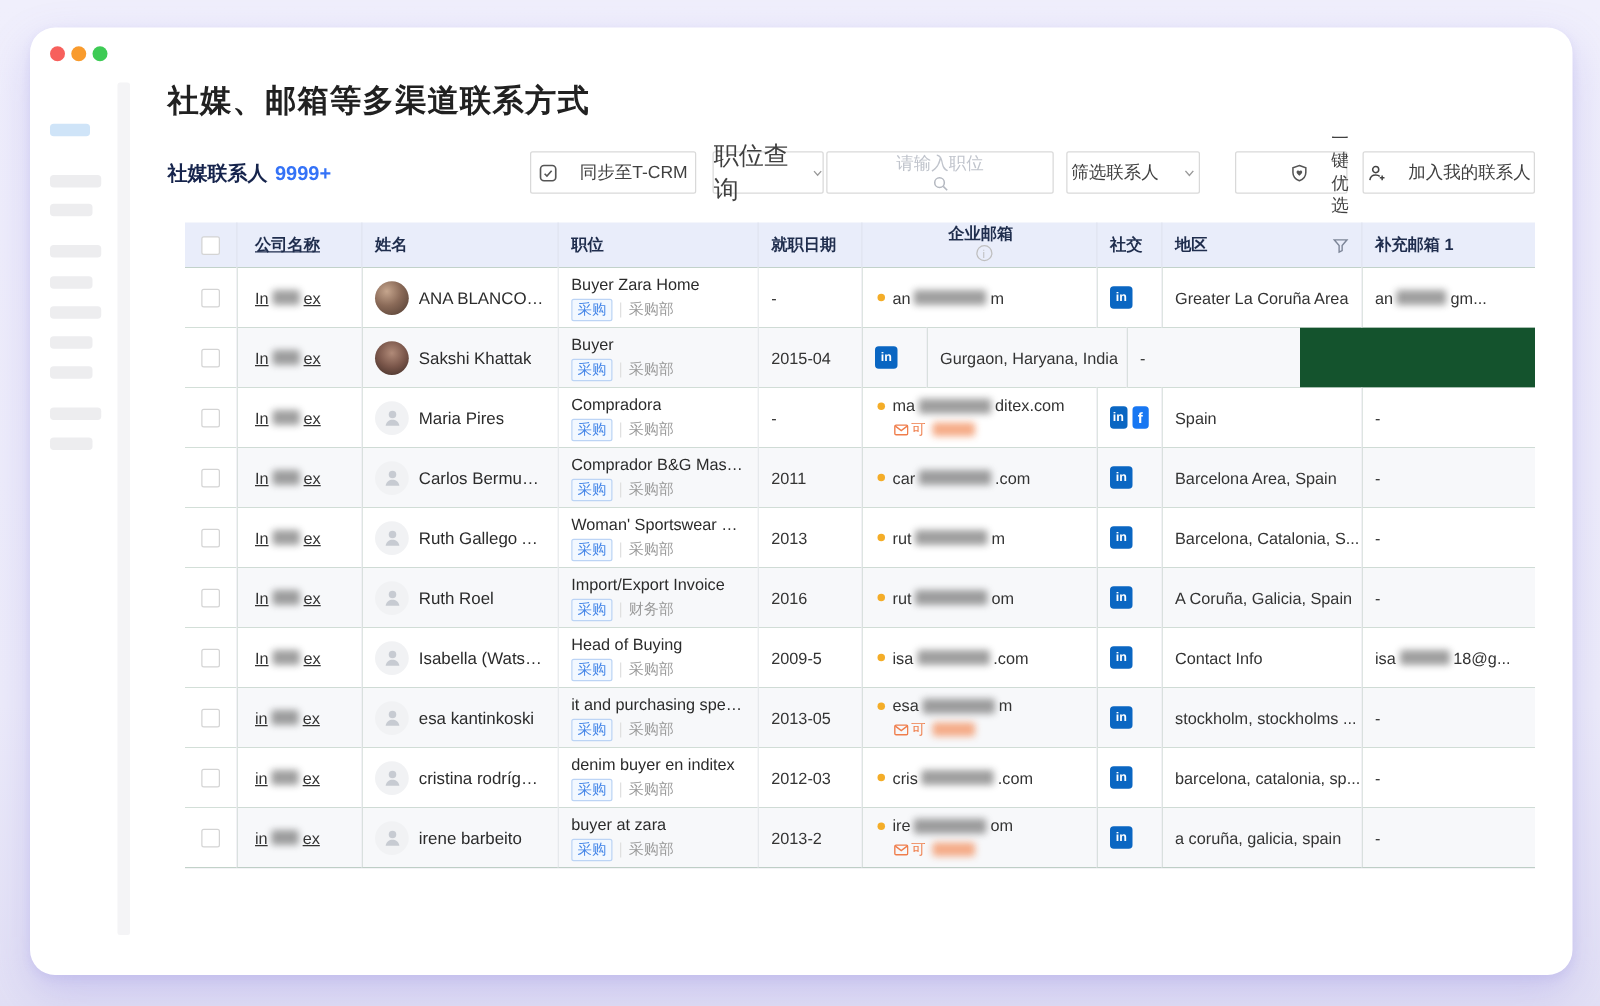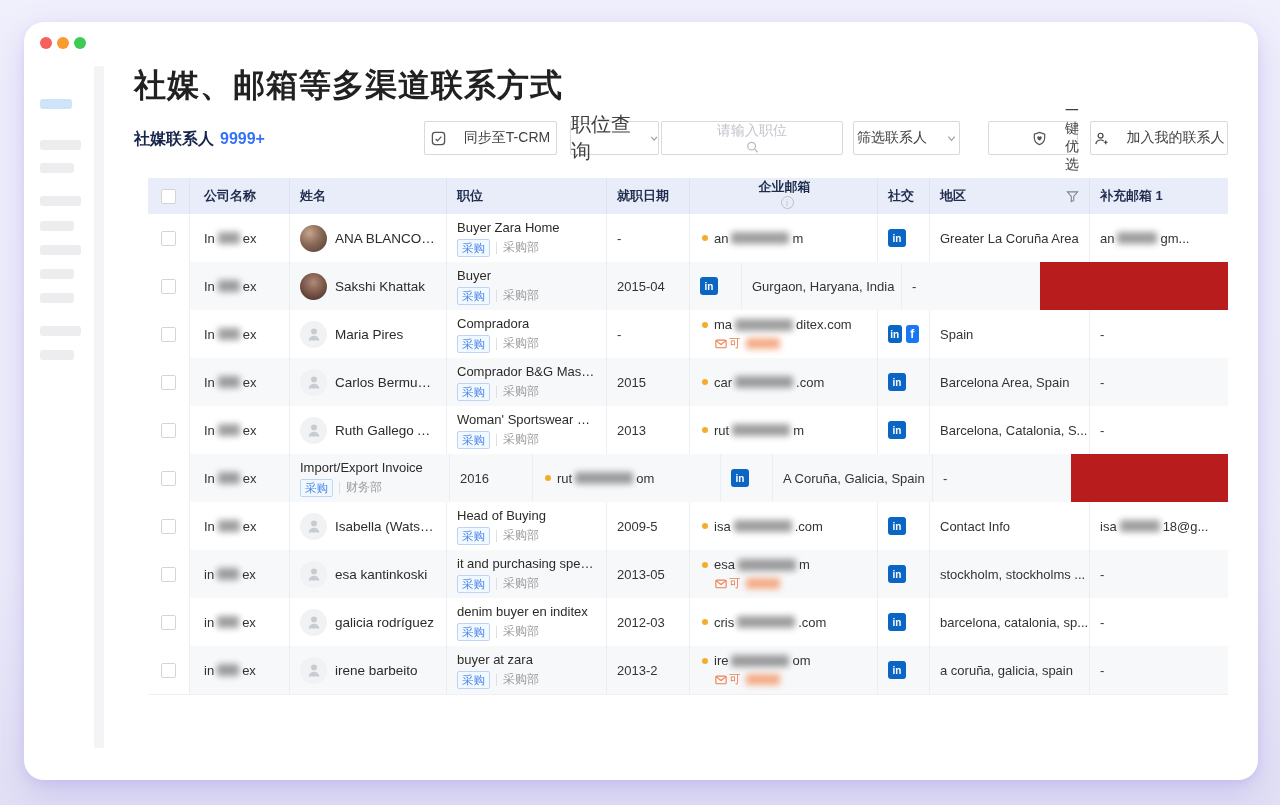--- a/index.html
+++ b/index.html
@@ -13,21 +13,21 @@
 
   .dot { position:absolute; top:37px; width:12px; height:12px; border-radius:50%; }
   .dot.r { left:40px; background:#f7605c; }
   .dot.o { left:57px; background:#f99b2d; }
   .dot.g { left:74px; background:#3ecb55; }
 
   .skel { position:absolute; height:10px; border-radius:3px; background:#ededef; }
   .skel.active { background:#cfe4f8; }
   .divider-strip { position:absolute; left:94px; top:66px; width:10px; height:682px; background:#f4f4f6; border-radius:2px; }
 
-  .page-title { position:absolute; left:134px; top:64px; font-size:32px; font-weight:700; color:#212121; letter-spacing:1px; }
+  .page-title { position:absolute; left:134px; top:64px; font-size:25px; font-weight:700; color:#212121; letter-spacing:1px; }
 
   .list-label { position:absolute; left:134px; top:129px; font-size:16px; font-weight:700; color:#16244c; }
   .list-label .count { color:#3472f7; margin-left:6px; }
 
   .btn { position:absolute; top:121px; height:34px; background:#fff; border:1px solid #d9d9d9;
     border-radius:2px; display:flex; align-items:center; justify-content:center; gap:18px;
     font-size:14px; color:#404040; cursor:pointer; }
   .btn svg { flex:none; }
   .caret { width:9px; height:9px; margin-left:2px; }
 
@@ -35,30 +35,30 @@
     display:flex; align-items:center; justify-content:center; gap:4px; font-size:20px; color:#404040; }
   .search-box { position:absolute; top:121px; height:34px; background:#fff; border:1px solid #d9d9d9; border-radius:2px;
     display:flex; align-items:center; padding:0 10px; }
   .search-box .ph { flex:1; font-size:14px; color:#c0c4cc; }
 
   .table { position:absolute; left:148px; top:178px; width:1080px; border-bottom:1px solid #efeff4; }
   .thead { display:flex; height:36px; background:#e9edfa; }
   .th { display:flex; align-items:center; font-size:13px; font-weight:700; color:#1f2d4d;
     padding:0 10px; border-right:1px solid #dfe3f0; }
   .th:last-child { border-right:none; }
-  .tr { display:flex; height:48px; background:#b91c1c; }
+  .tr { display:flex; height:48px; background:#14532d; }
   .tr.alt .td { background:#f7f8fa; }
   .tr .td.c0 { background:#fff !important; }
   .td { display:flex; align-items:center; font-size:13px; color:#333; padding:0 10px;
     border-right:1px solid #ededf2; background:#fff; overflow:hidden; white-space:nowrap; }
   .td:last-child { border-right:none; }
   .td.col { flex-direction:column; align-items:flex-start; justify-content:center; gap:4px; }
 
   .c0 { width:42px; justify-content:center; padding:0; }
-  .c1 { width:100px; padding-left:14px; }
+  .c1 { width:100px; padding-left:14px;text-decoration:underline; }
   .c2 { width:157px; }
   .c3 { width:160px; }
   .c4 { width:83px; }
   .c5 { width:188px; padding-left:12px;flex-direction:column; }
   .c6 { width:52px; gap:4px; }
   .c7 { width:160px; }
   .c8 { width:138px; }
   .th.c7 { justify-content:space-between; }
 
   .checkbox { width:15px; height:15px; border:1px solid #d4d4d4; border-radius:2px; background:#fff; display:inline-block; }
@@ -336,21 +336,21 @@
           <span class="name">Carlos Bermudo Cr...</span>
         </div>
         <div class="td c3 col">
           <div class="pos">Comprador B&amp;G Massi...</div>
           <div class="tagline">
             <span class="tag">采购</span>
             <span class="sep"></span>
             <span class="dept">采购部</span>
           </div>
         </div>
-        <div class="td c4">2015</div>
+        <div class="td c4">2011</div>
         <div class="td c5 col">
           <div class="emline">
             <span class="dot-y"></span>
             <span>car</span>
             <span class="blur dark w58"></span>
             <span>.com</span>
           </div>
         </div>
         <div class="td c6">
           <span class="sns li">in</span>
@@ -404,20 +404,29 @@
         </div>
       </div>
       <div class="tr alt">
         <div class="td c0">
           <span class="checkbox"></span>
         </div>
         <div class="td c1">
           <span>In</span>
           <span class="blur dark w22"></span>
           <span>ex</span>
+        </div>
+        <div class="td c2">
+          <span class="avatar generic">
+            <svg width="16" height="16" viewBox="0 0 16 16">
+              <circle cx="8" cy="5.6" r="3" fill="#c7cbd2"></circle>
+              <path d="M2.5 14.5c.6-3.3 2.9-4.8 5.5-4.8s4.9 1.5 5.5 4.8z" fill="#c7cbd2"></path>
+            </svg>
+          </span>
+          <span class="name">Ruth Roel</span>
         </div>
         <div class="td c3 col">
           <div class="pos">Import/Export Invoice</div>
           <div class="tagline">
             <span class="tag">采购</span>
             <span class="sep"></span>
             <span class="dept">财务部</span>
           </div>
         </div>
         <div class="td c4">2016</div>
@@ -542,21 +551,21 @@
           <span class="blur dark w22"></span>
           <span>ex</span>
         </div>
         <div class="td c2">
           <span class="avatar generic">
             <svg width="16" height="16" viewBox="0 0 16 16">
               <circle cx="8" cy="5.6" r="3" fill="#c7cbd2"></circle>
               <path d="M2.5 14.5c.6-3.3 2.9-4.8 5.5-4.8s4.9 1.5 5.5 4.8z" fill="#c7cbd2"></path>
             </svg>
           </span>
-          <span class="name">galicia rodríguez</span>
+          <span class="name">cristina rodríguez</span>
         </div>
         <div class="td c3 col">
           <div class="pos">denim buyer en inditex</div>
           <div class="tagline">
             <span class="tag">采购</span>
             <span class="sep"></span>
             <span class="dept">采购部</span>
           </div>
         </div>
         <div class="td c4">2012-03</div>

